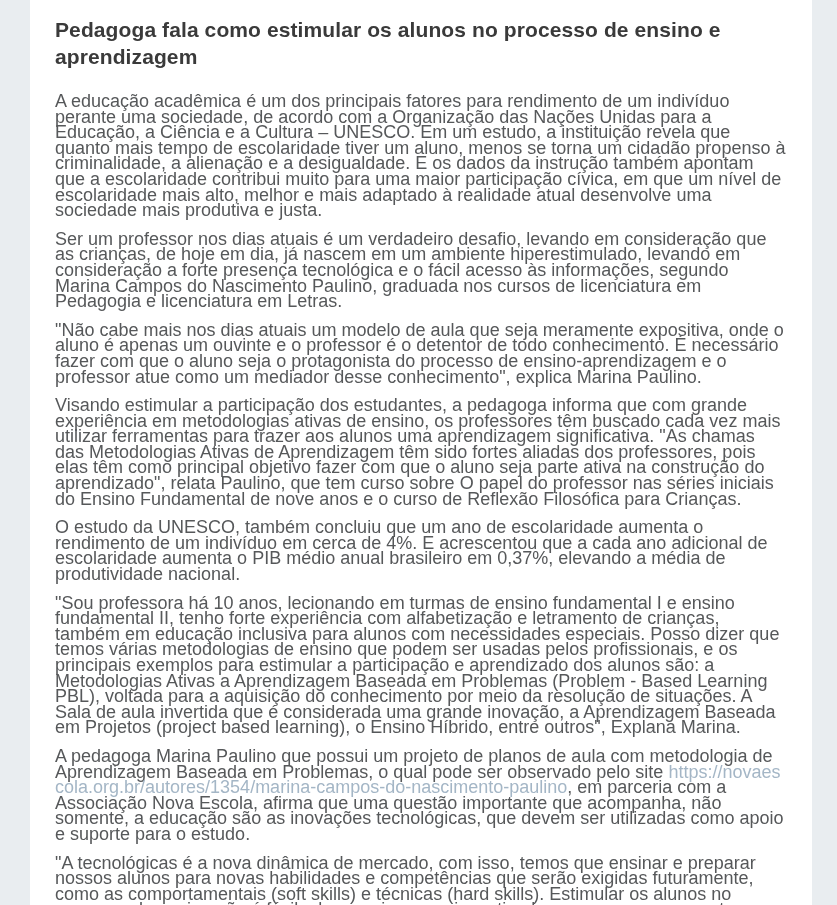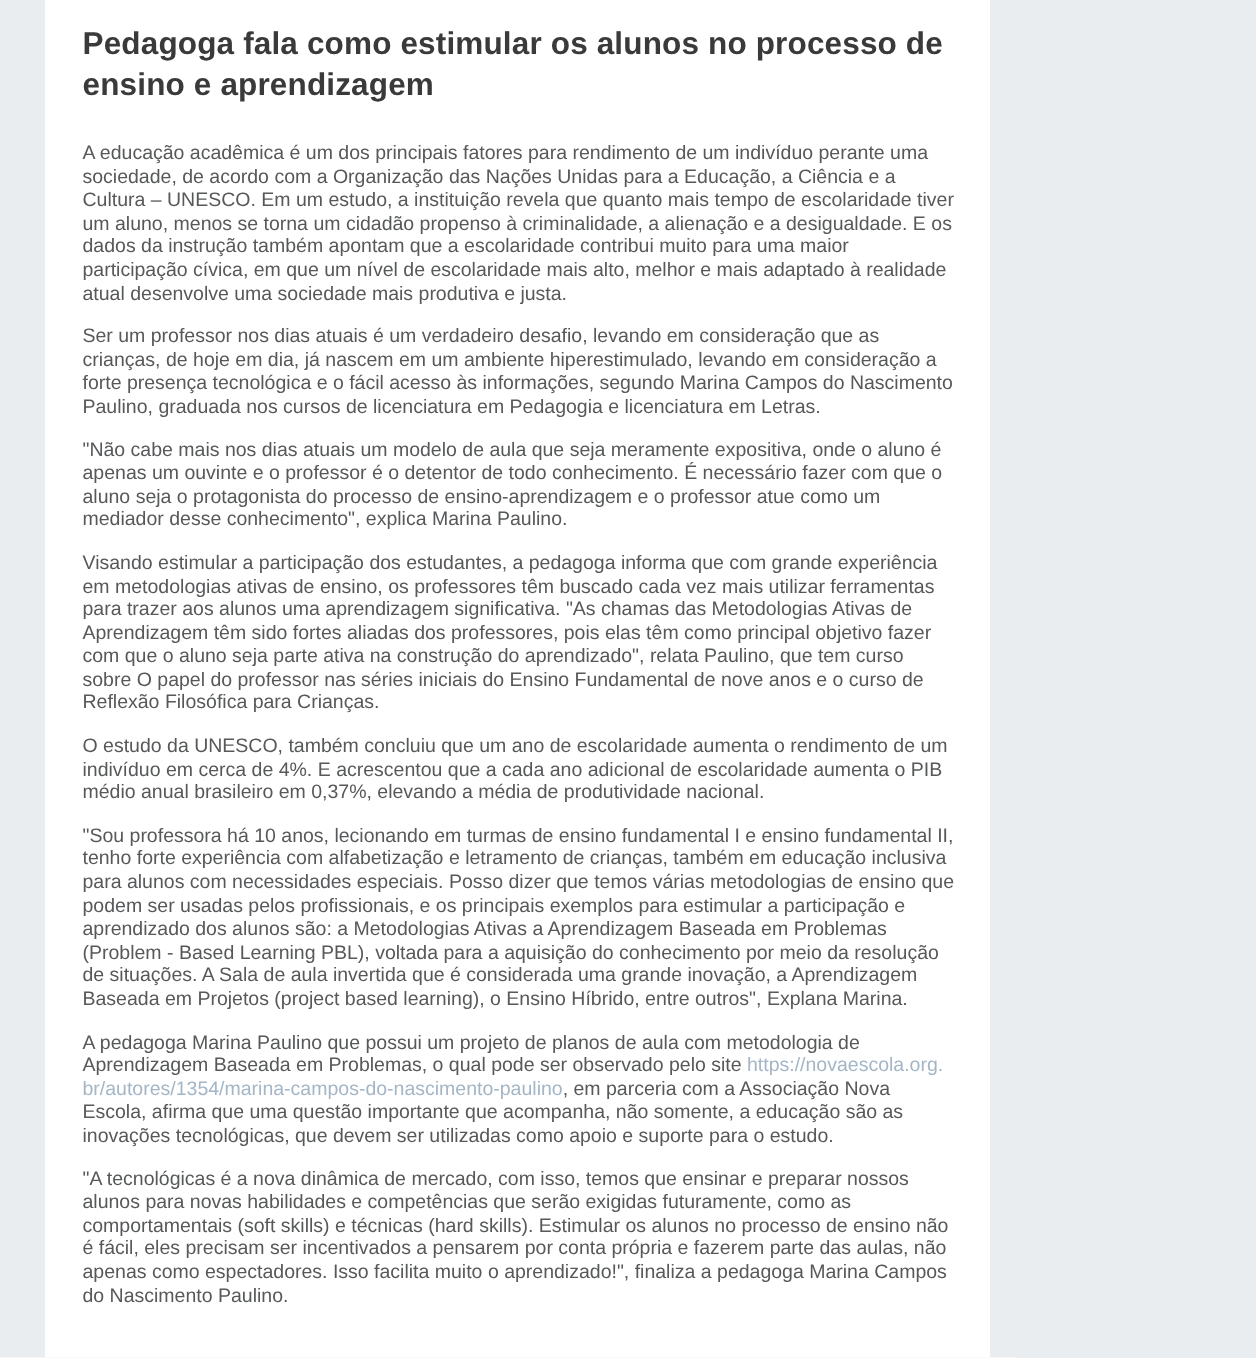--- a/index.html
+++ b/index.html
@@ -7,36 +7,36 @@
     width: 837px;
     height: 905px;
     overflow: hidden;
     font-family: "Liberation Sans", sans-serif;
   }
   body { background: #e9edf0; position: relative; }
   .page {
     position: absolute;
     left: 30px;
     top: 0;
-    width: 630px;
+    width: 782px;
     height: 905px;
     background: #ffffff;
     padding: 16px 24px 20px 25px;
   }
   h1.article-title {
     font-size: 21px;
     line-height: 27px;
     font-weight: bold;
     color: #3a3a3a;
     max-width: 742px;
     margin-bottom: 24px;
     letter-spacing: 0.1px;
   }
   .article-body p {
-    font-size: 13px;
+    font-size: 18px;
     line-height: 15.6px;
     color: #56585a;
     max-width: 744px;
     margin-bottom: 13px;
   }
   .article-body a.link {
     color: #a4b6c6;
     text-decoration: none;
     cursor: pointer;
     word-break: break-all;

